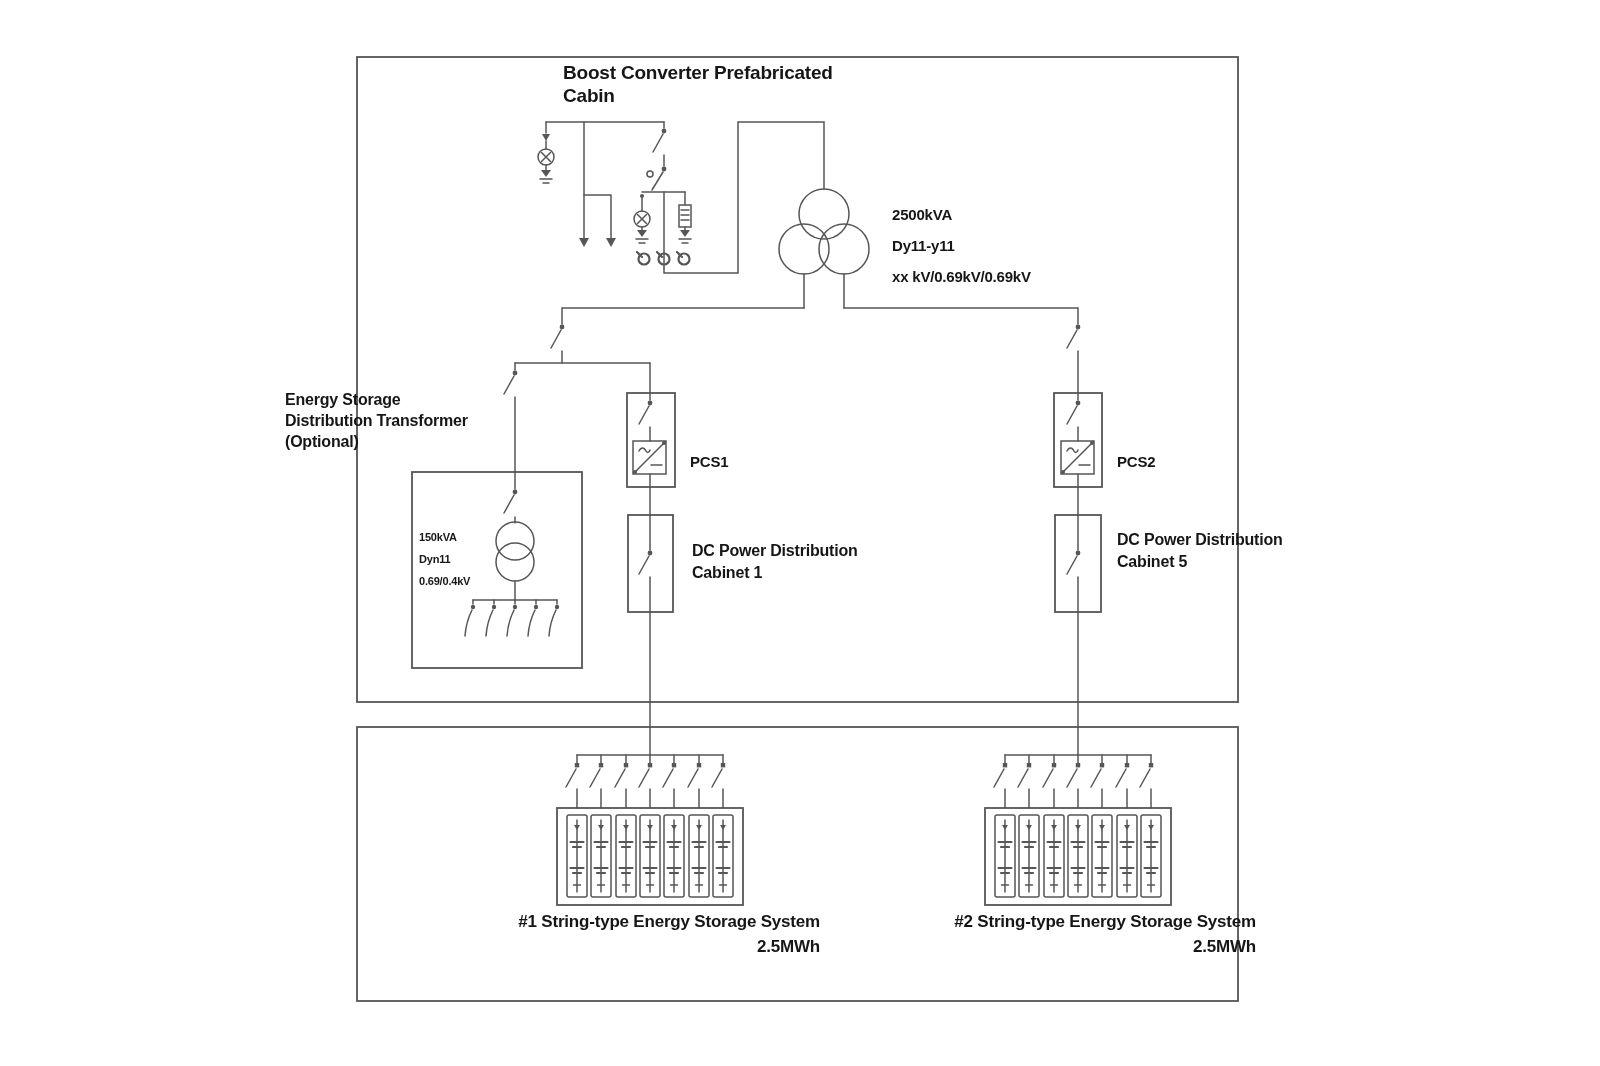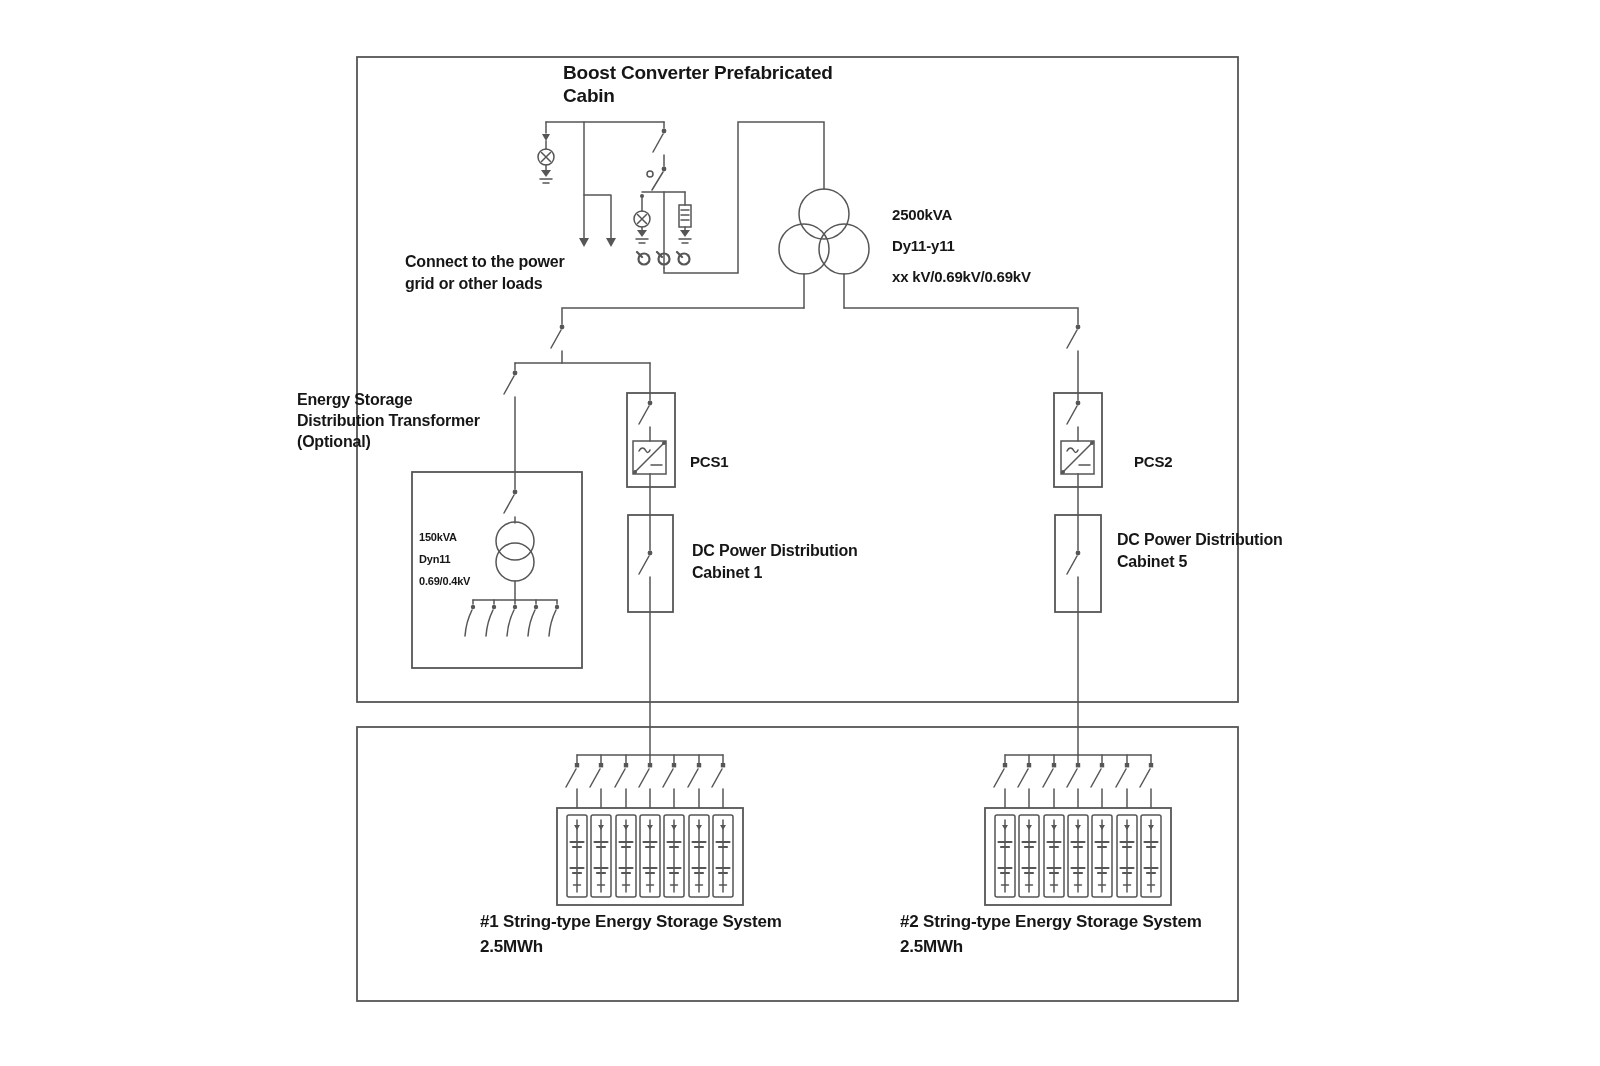--- a/index.html
+++ b/index.html
@@ -7,21 +7,21 @@
   html,body{width:1600px;height:1066px;background:var(--background);
     font-family:"Liberation Sans",sans-serif;}
   #stage{position:relative;width:1600px;height:1066px;background:var(--background);overflow:hidden;}
   svg{position:absolute;left:0;top:0;}
   .w{stroke:var(--wire);fill:none;stroke-width:1.5;stroke-linecap:round;}
   .sw2{stroke-width:2.2;}
   .box{stroke:var(--wire);fill:none;stroke-width:1.8;}
   .dotf{fill:var(--wire);stroke:none;}
   .tri{fill:var(--wire);stroke:none;}
   .lbl{position:absolute;color:var(--text);font-weight:700;letter-spacing:-0.2px;white-space:nowrap;}
-  .ctr{text-align:left;}
+  .ctr{text-align:right;}
 </style>
 </head>
 <body>
 
 <div id="stage">
 
 <svg width="1600" height="1066" viewBox="0 0 1600 1066">
   <defs>
     <g id="sw">
       <circle class="dotf" cx="0" cy="0" r="2.4"></circle>
@@ -220,45 +220,41 @@
     <use href="#rack" x="1127" y="815"></use>
     <use href="#rack" x="1151" y="815"></use>
   </g>
 </svg>
 
 <div class="lbl" style="left:563px;top:61px;font-size:19px;line-height:23px;">
   <div>Boost Converter Prefabricated</div>
   <div>Cabin</div>
 </div>
 
-<div class="lbl" style="left:405px;top:251px;font-size:16px;line-height:22px;">
-  <div>Connect to the power</div>
-  <div>grid or other loads</div>
-</div>
 
 <div class="lbl" style="left:892px;top:199px;font-size:15px;line-height:31px;">
   <div>2500kVA</div>
   <div>Dy11-y11</div>
   <div>xx kV/0.69kV/0.69kV</div>
 </div>
 
-<div class="lbl" style="left:297px;top:389px;font-size:16px;line-height:21px;">
+<div class="lbl" style="left:285px;top:389px;font-size:16px;line-height:21px;">
   <div>Energy Storage</div>
   <div>Distribution Transformer</div>
   <div>(Optional)</div>
 </div>
 
 <div class="lbl" style="left:419px;top:509px;font-size:11px;line-height:22px;margin-top:17px;">
   <div>150kVA</div>
   <div>Dyn11</div>
   <div>0.69/0.4kV</div>
 </div>
 
 <div class="lbl" style="left:690px;top:453px;font-size:15px;text-align:center;">PCS1</div>
-<div class="lbl" style="left:1117px;top:453px;font-size:15px;margin-left:17px;">PCS2</div>
+<div class="lbl" style="left:1117px;top:453px;font-size:15px;">PCS2</div>
 
 <div class="lbl" style="left:692px;top:540px;font-size:16px;line-height:22px;">
   <div>DC Power Distribution</div>
   <div>Cabinet 1</div>
 </div>
 
 <div class="lbl" style="left:1117px;top:529px;font-size:16px;line-height:22px;">
   <div>DC Power Distribution</div>
   <div>Cabinet 5</div>
 </div>

